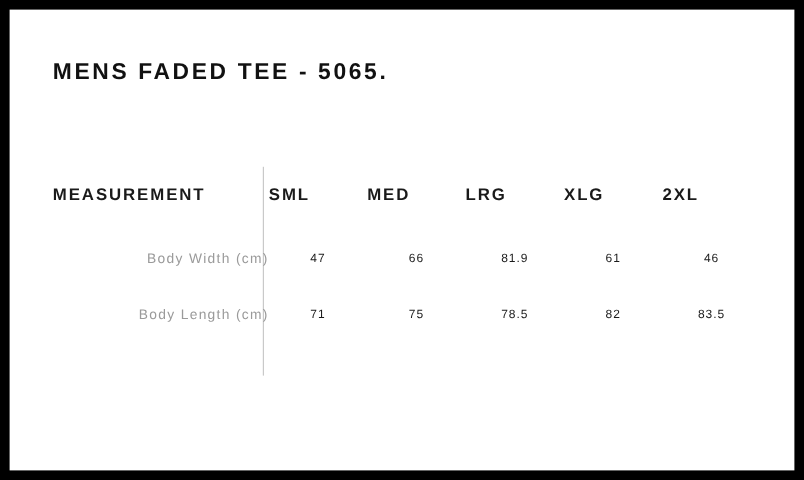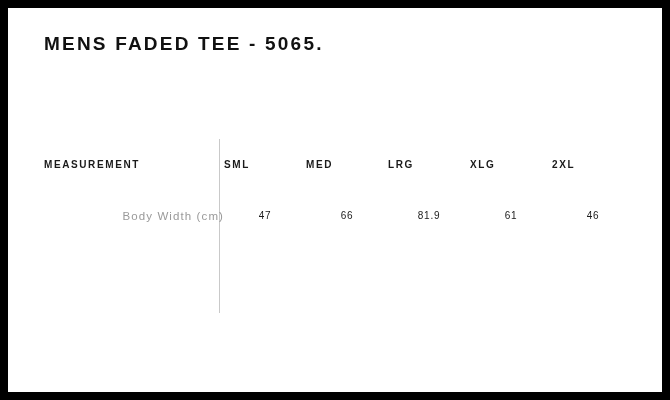--- a/index.html
+++ b/index.html
@@ -19,21 +19,21 @@
     top: 8px;
     width: 654px;
     height: 384px;
     background: #ffffff;
     box-sizing: border-box;
     padding: 0;
   }
   .title {
     position: absolute;
     left: 36px;
-    top: 25px;
+    top: 42px;
     font-size: 19px;
     font-weight: bold;
     letter-spacing: 2.2px;
     color: #111111;
     white-space: nowrap;
   }
   .size-table {
     position: absolute;
     left: 36px;
     top: 126px;
@@ -51,21 +51,21 @@
   }
   .col-measurement {
     width: 180px;
     text-align: left;
   }
   .col-size {
     width: 82px;
     text-align: left;
   }
   .head-label {
-    font-size: 10px;
+    font-size: 14px;
     font-weight: bold;
     letter-spacing: 1.6px;
     color: #1a1a1a;
     text-transform: uppercase;
   }
   .size-table tbody td {
     height: 47px;
     vertical-align: middle;
   }
   .row-label {
@@ -133,17 +133,25 @@
     </thead>
     <tbody>
       <tr>
         <td class="row-label">Body Width (cm)</td>
         <td class="cell-value">47</td>
         <td class="cell-value">66</td>
         <td class="cell-value">81.9</td>
         <td class="cell-value">61</td>
         <td class="cell-value">46</td>
       </tr>
+      <tr>
+        <td class="row-label">Body Length (cm)</td>
+        <td class="cell-value">71</td>
+        <td class="cell-value">75</td>
+        <td class="cell-value">78.5</td>
+        <td class="cell-value">82</td>
+        <td class="cell-value">83.5</td>
+      </tr>
     </tbody>
   </table>
 
 
 </div>
 
 </body></html>

